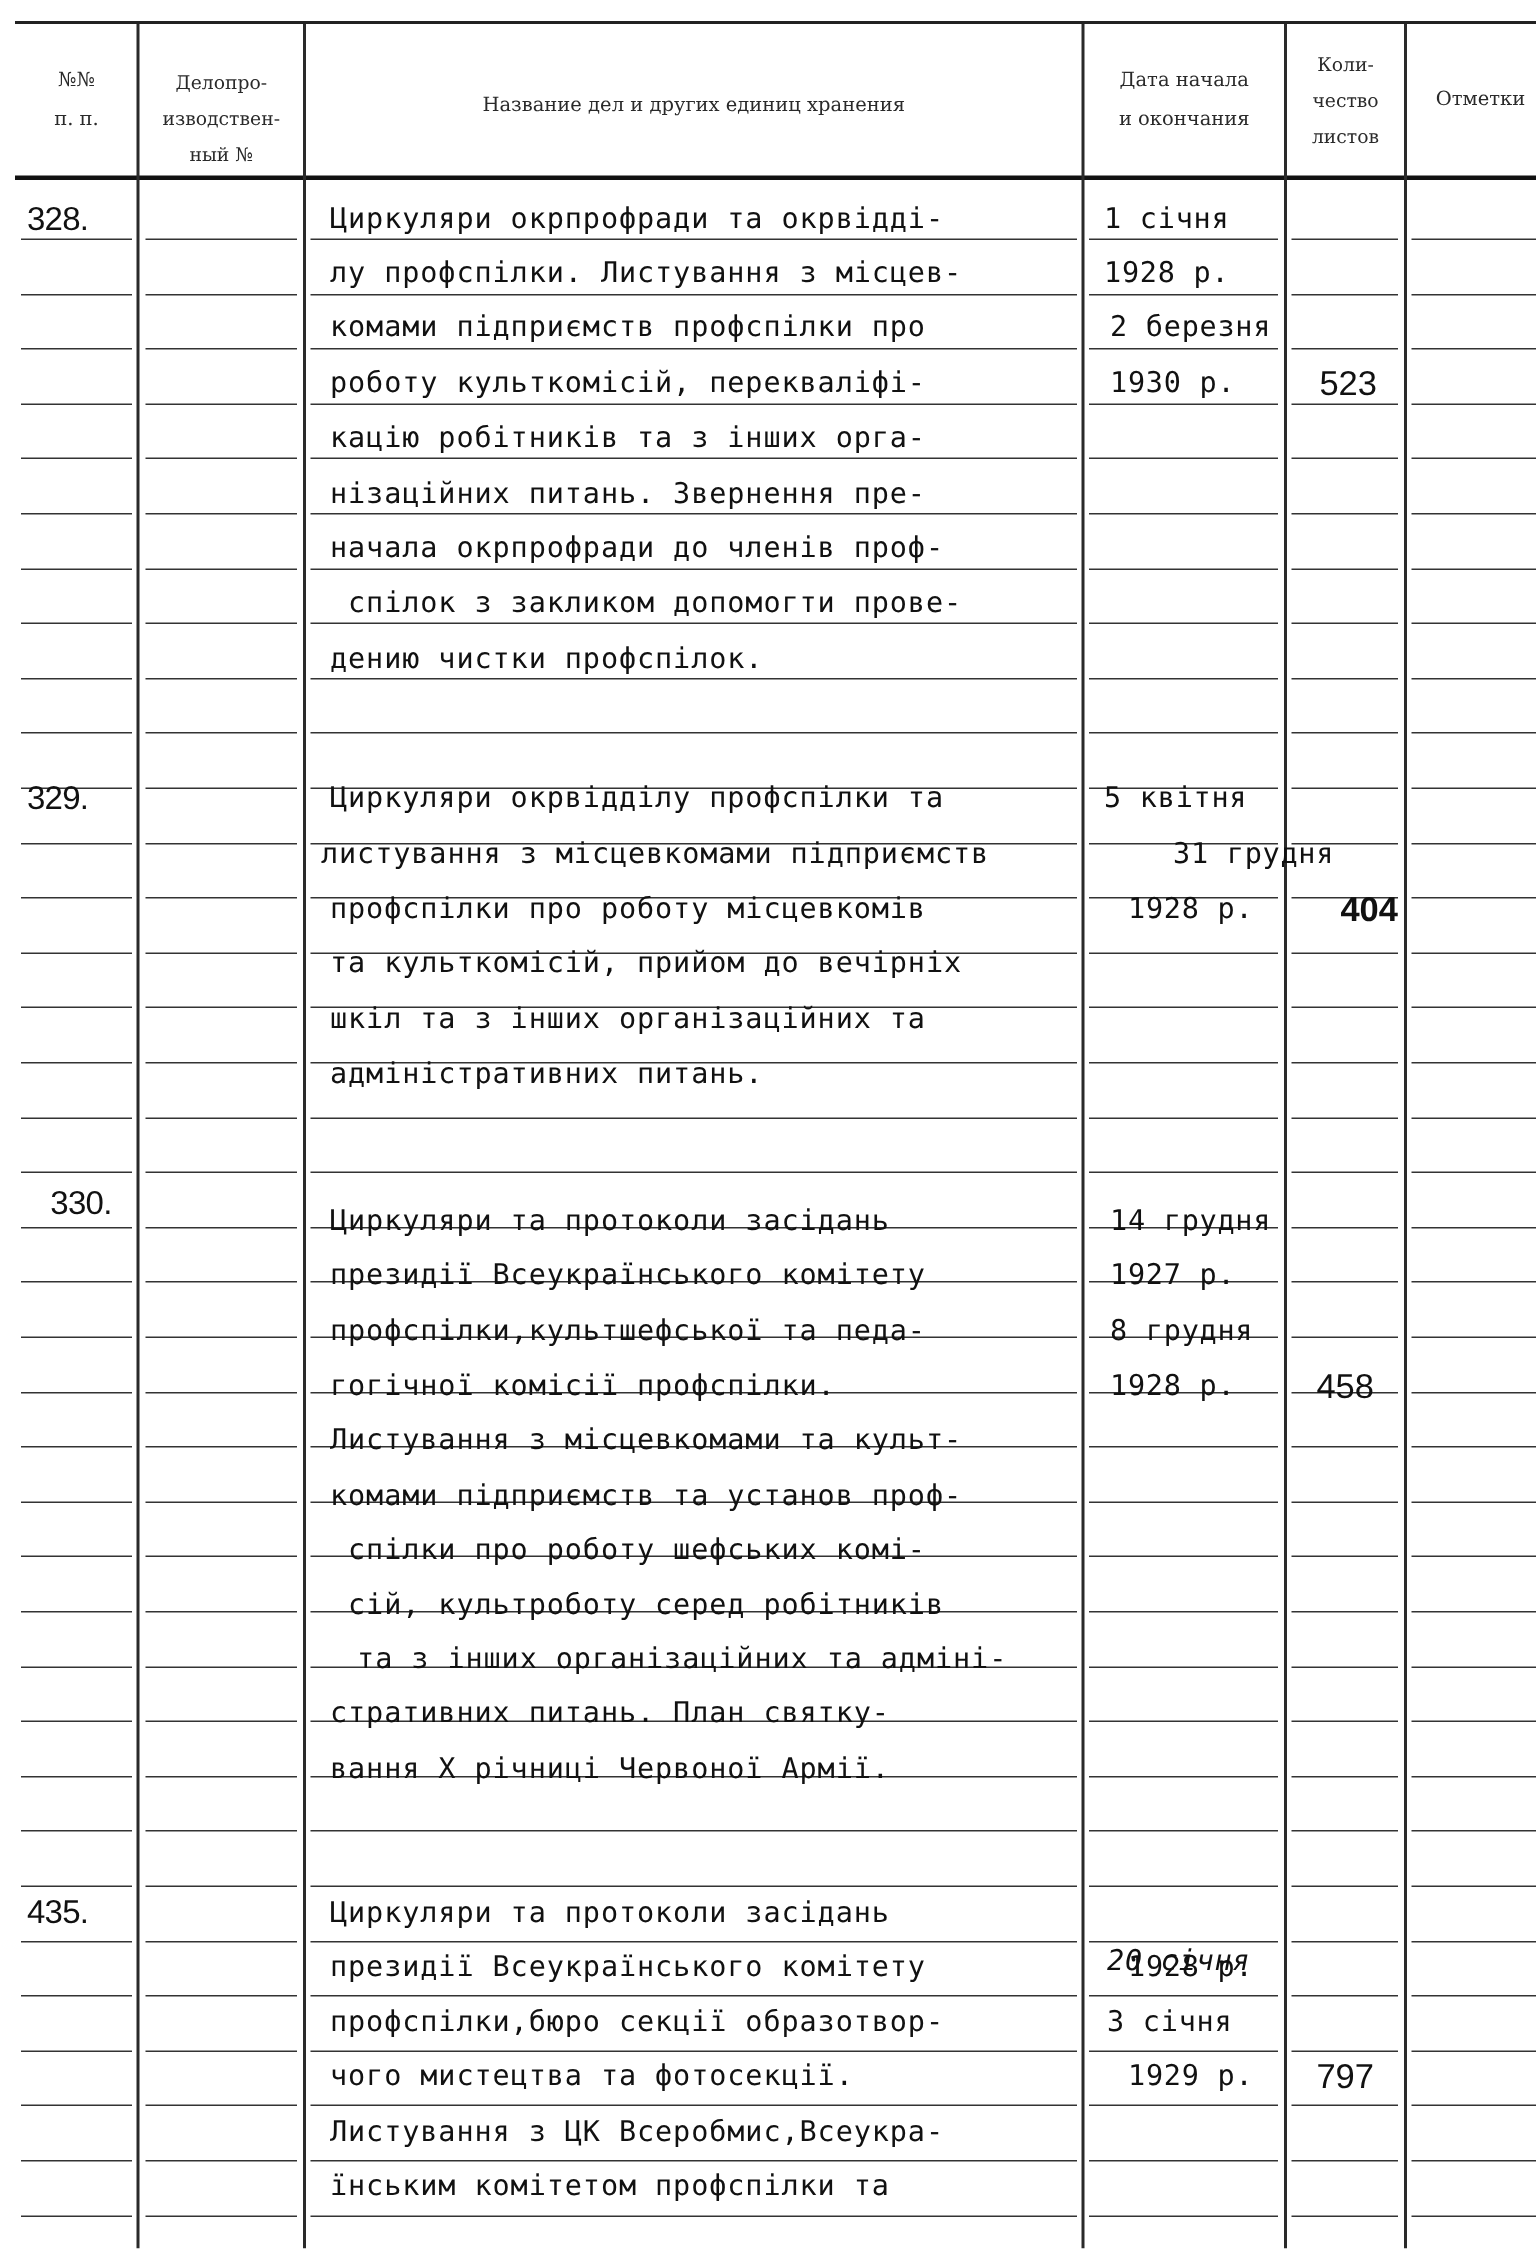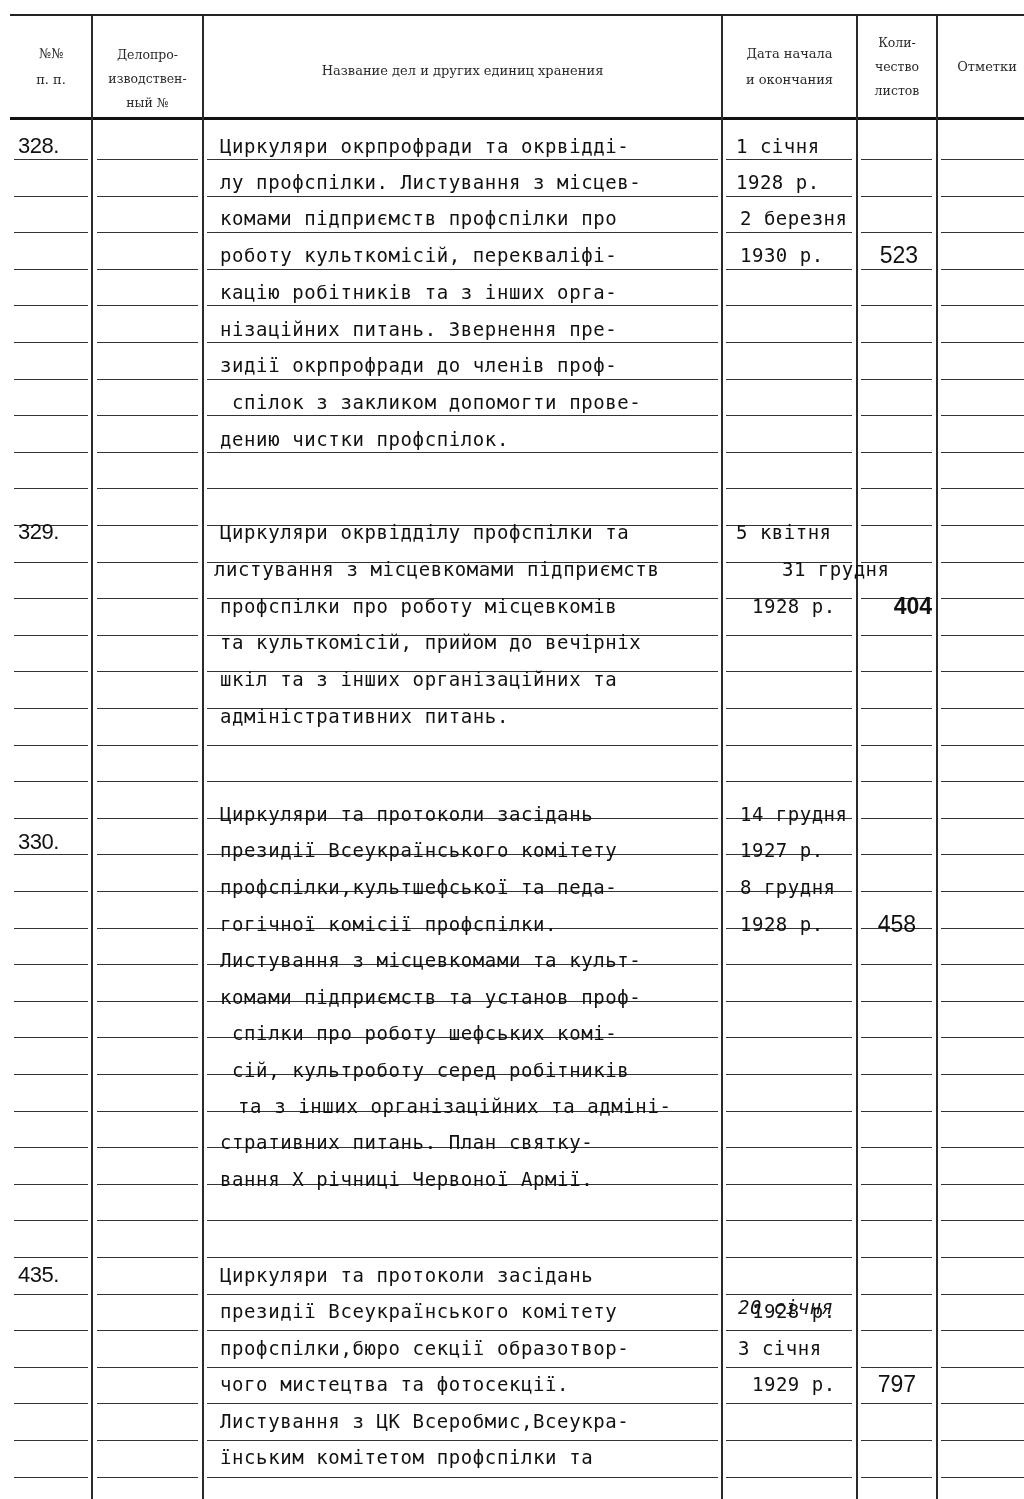--- a/index.html
+++ b/index.html
@@ -298,21 +298,21 @@
     </div>
 
   <div>
     <div class="num" style="top:133px;">328.</div>
     <div class="line" style="top:135px;">Циркуляри окрпрофради та окрвідді-</div>
     <div class="line" style="top:171px;">лу профспілки. Листування з місцев-</div>
     <div class="line" style="top:207px;">комами підприємств профспілки про</div>
     <div class="line" style="top:244px;">роботу культкомісій, перекваліфі-</div>
     <div class="line" style="top:281px;">кацію робітників та з інших орга-</div>
     <div class="line" style="top:318px;">нізаційних питань. Звернення пре-</div>
-    <div class="line" style="top:354px;">зидії окрпрофради до членів проф-</div>
+    <div class="line" style="top:354px;">начала окрпрофради до членів проф-</div>
     <div class="line" style="top:391px;"> спілок з закликом допомогти прове-</div>
     <div class="line" style="top:428px;">дению чистки профспілок.</div>
     <div class="date" style="top:135px;">1 січня</div>
     <div class="date" style="top:171px;">1928 р.</div>
     <div class="date" style="top:207px;left:740px;">2 березня</div>
     <div class="date" style="top:244px;left:740px;">1930 р.</div>
     <div class="count" style="top:242px;left:848px;">523</div>
   </div>
 
   <div>
@@ -323,21 +323,21 @@
     <div class="line" style="top:631px;">та культкомісій, прийом до вечірніх</div>
     <div class="line" style="top:668px;">шкіл та з інших організаційних та</div>
     <div class="line" style="top:705px;">адміністративних питань.</div>
     <div class="date" style="top:521px;">5 квітня</div>
     <div class="date" style="top:558px;left:782px;">31 грудня</div>
     <div class="date" style="top:595px;left:752px;">1928 р.</div>
     <div class="count" style="top:593px;left:862px;font-weight:bold;">404</div>
   </div>
 
   <div>
-    <div class="num" style="top:829px;">330.</div>
+    <div class="num" style="top:789px;text-align:center;">330.</div>
     <div class="line" style="top:803px;">Циркуляри та протоколи засідань</div>
     <div class="line" style="top:839px;">президії Всеукраїнського комітету</div>
     <div class="line" style="top:876px;">профспілки,культшефської та педа-</div>
     <div class="line" style="top:913px;">гогічної комісії профспілки.</div>
     <div class="line" style="top:949px;">Листування з місцевкомами та культ-</div>
     <div class="line" style="top:986px;">комами підприємств та установ проф-</div>
     <div class="line" style="top:1022px;"> спілки про роботу шефських комі-</div>
     <div class="line" style="top:1059px;"> сій, культроботу серед робітників</div>
     <div class="line" style="top:1095px;left:214px;">  та з інших організаційних та адміні-</div>
     <div class="line" style="top:1131px;">стративних питань. План святку-</div>

